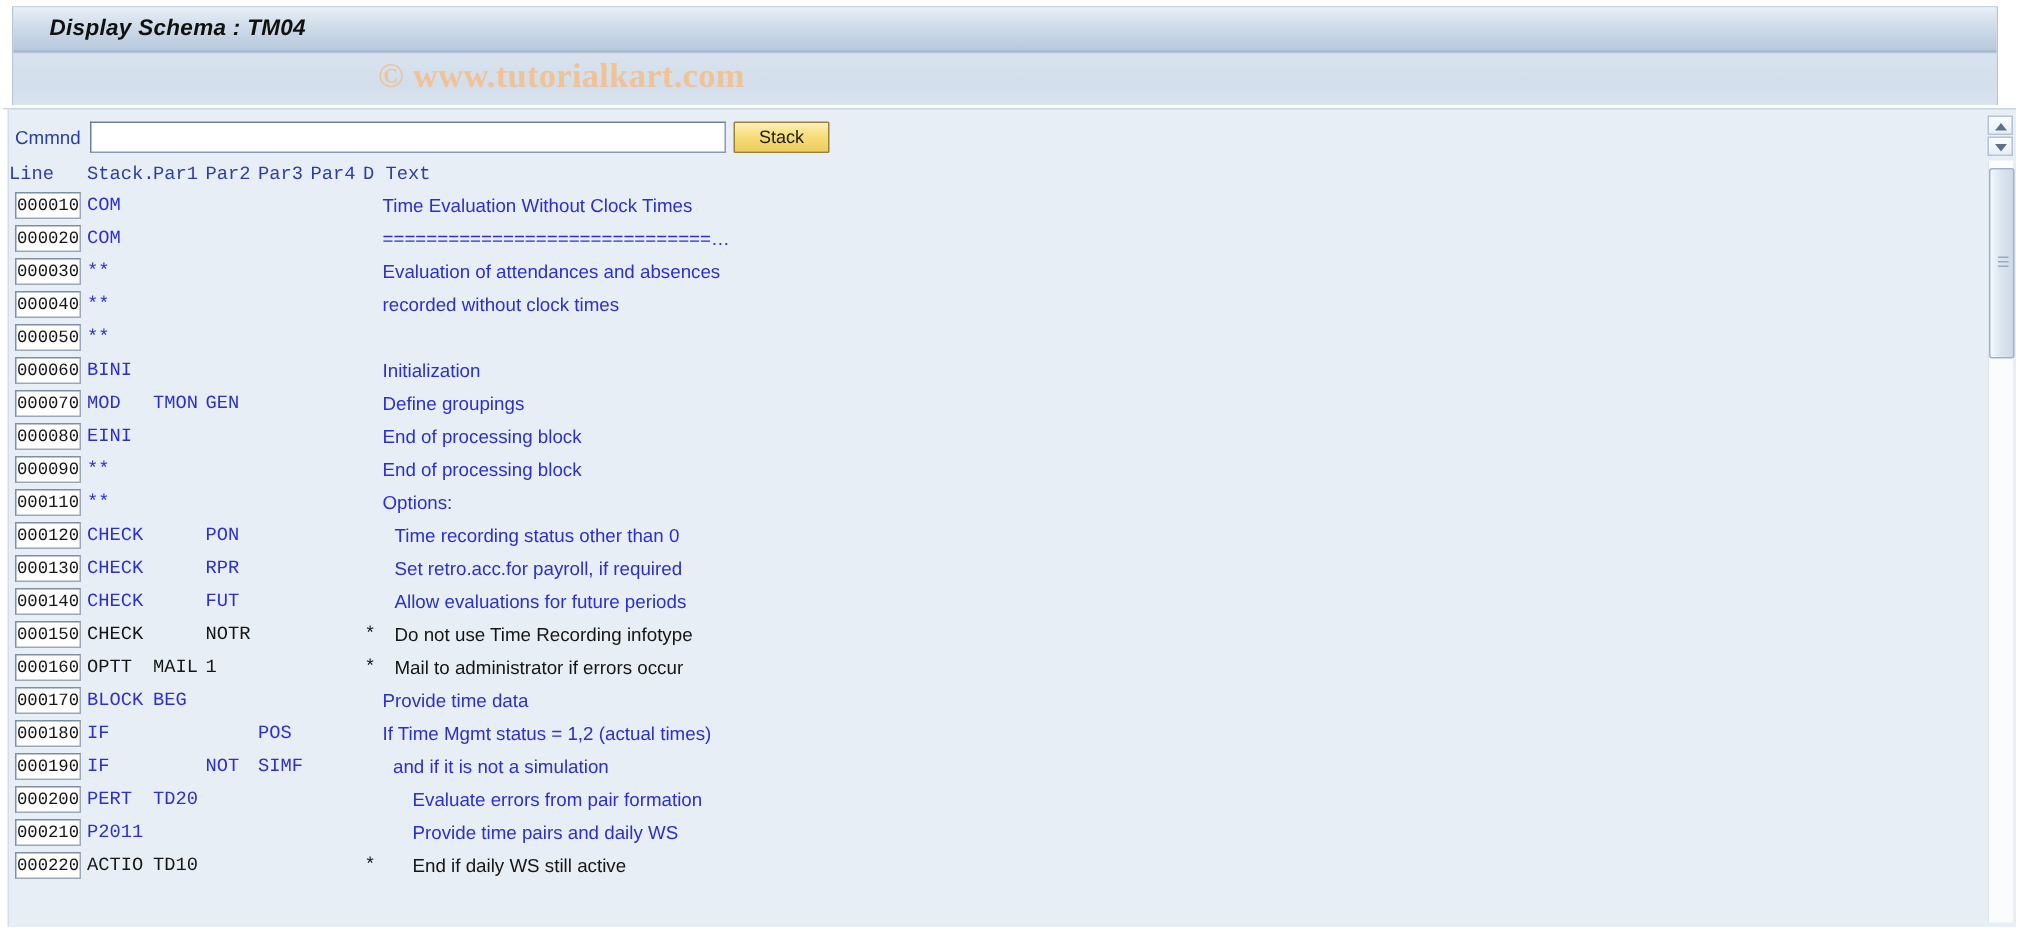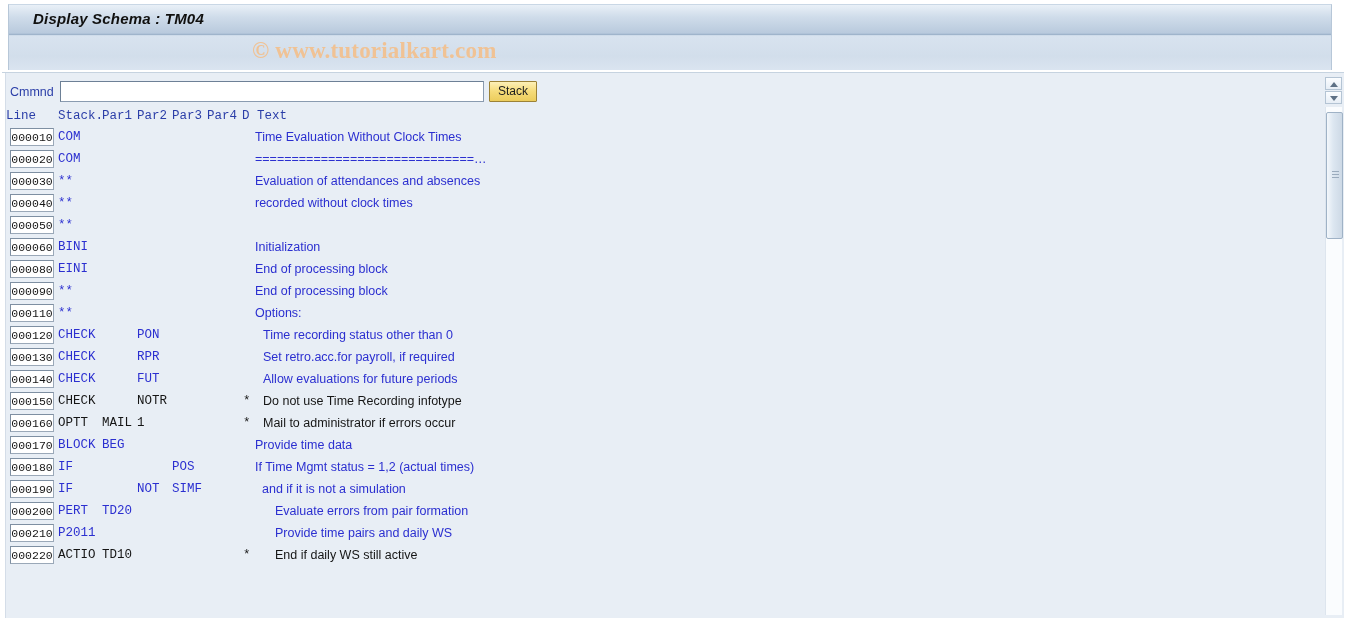--- a/index.html
+++ b/index.html
@@ -99,21 +99,21 @@
     border-left-color: #6d8096;
     font-family: "Liberation Mono", monospace;
     font-size: 12px;
     color: #000000;
     padding: 0 3px;
     outline: none;
   }
   .stack-btn {
     position: absolute;
     left: 479px; top: 0;
-    width: 48px; height: 21px;
+    width: 64px; height: 21px;
     background: linear-gradient(to bottom, #fdf0b8 0%, #f6dc7a 48%, #eccd5c 100%);
     border: 1px solid #9c8236;
     border-radius: 1px;
     font-family: "Liberation Sans", sans-serif;
     font-size: 12px;
     color: #1d1d1d;
     cursor: pointer;
     padding: 0;
     line-height: 19px;
   }
@@ -291,20 +291,27 @@
         <div class="row">
           <input class="lineno" type="text" value="000050" style="">
           <div class="cell func">**</div>
         </div>
         <div class="row">
           <input class="lineno" type="text" value="000060" style="">
           <div class="cell func">BINI</div>
           <div class="cell text ">Initialization</div>
         </div>
         <div class="row">
+          <input class="lineno" type="text" value="000070" style="">
+          <div class="cell func">MOD</div>
+          <div class="cell par1">TMON</div>
+          <div class="cell par2">GEN</div>
+          <div class="cell text ">Define groupings</div>
+        </div>
+        <div class="row">
           <input class="lineno" type="text" value="000080" style="">
           <div class="cell func">EINI</div>
           <div class="cell text ">End of processing block</div>
         </div>
         <div class="row">
           <input class="lineno" type="text" value="000090" style="">
           <div class="cell func">**</div>
           <div class="cell text ">End of processing block</div>
         </div>
         <div class="row">

